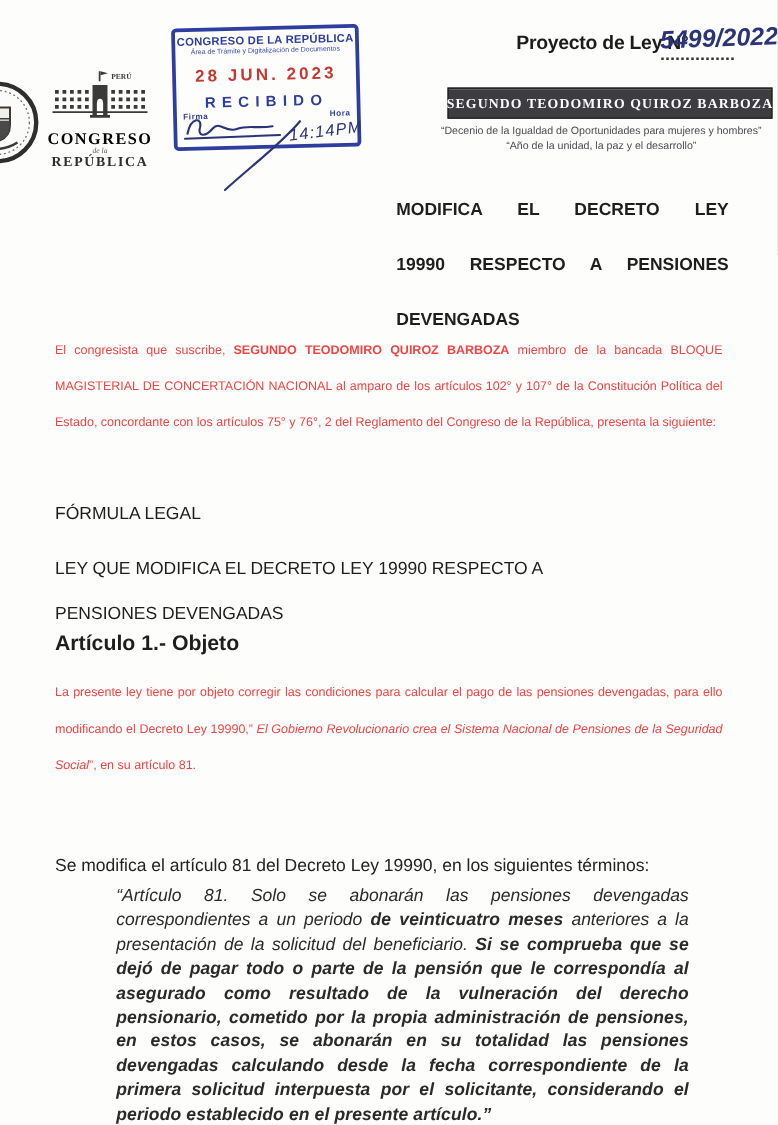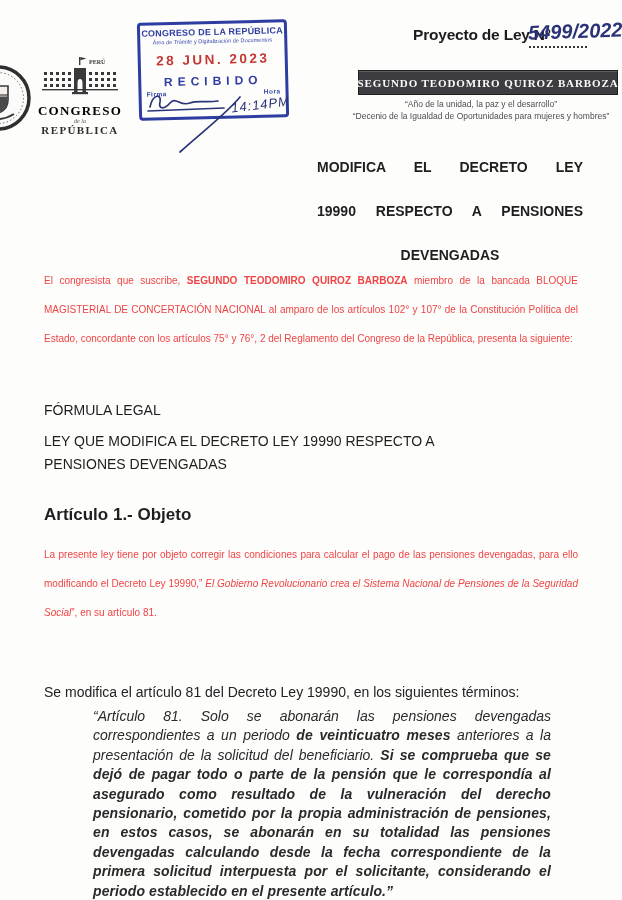--- a/index.html
+++ b/index.html
@@ -56,33 +56,33 @@
     font-family:"Liberation Serif",serif;font-weight:bold;font-size:11px;
     letter-spacing:.9px;color:#fbfbfb;white-space:nowrap;
   }
   .mottos{position:absolute;left:340px;top:99px;width:282px;text-align:center;color:#4d4c52;font-size:8.5px;line-height:11.5px;}
 
   
   .doc-title{
     position:absolute;left:317px;top:156px;width:266px;
     font-weight:bold;font-size:14px;line-height:22px;color:#1e1e1e;
   }
-  .tline{display:block;text-align:center;}
+  .tline{display:block;}
   .j{text-align:justify;}
   .j::after{content:"";display:inline-block;width:100%;height:0;}
 
   .para{position:absolute;left:44px;width:534px;font-size:10px;line-height:29px;text-align:justify;color:#ef4444;}
   .intro-para{top:266px;}
   .bold{font-weight:bold;}
   .ital{font-style:italic;}
 
   .center-head{position:absolute;left:44px;width:510px;text-align:left;font-weight:normal;font-size:14px;color:#1e1e1e;}
   .formula{top:402px;}
   .law-title{top:430px;line-height:23px;}
-  .cline{display:block;}
+  .cline{display:block;margin-top:13px;}
 
   .art-head{position:absolute;left:44px;font-weight:bold;font-size:17px;color:#1e1e1e;white-space:nowrap;}
   .art1-head{top:505px;}
   .art1-para{top:540px;}
   .art2-head{top:650px;}
   .art2-intro{position:absolute;left:44px;top:684px;font-size:14px;color:#222;white-space:nowrap;}
 
   .quote{
     position:absolute;left:93px;top:707px;width:458px;
     font-size:14px;line-height:19.4px;text-align:justify;
@@ -183,22 +183,22 @@
 
   <div class="law-number">Proyecto de Ley N°</div>
   <div class="law-number-dots"></div>
   <div class="handwritten law-number-value">5499/2022-</div>
 
   <div class="banner">
     <span>SEGUNDO TEODOMIRO QUIROZ BARBOZA</span>
   </div>
 
   <div class="mottos">
+    <div>“Decenio de la Igualdad de Oportunidades para mujeres y hombres”</div>
     <div>“Año de la unidad, la paz y el desarrollo”</div>
-    <div>“Decenio de la Igualdad de Oportunidades para mujeres y hombres”</div>
   </div>
 
   <div class="doc-title">
     <span class="tline j">MODIFICA EL DECRETO LEY</span>
     <span class="tline j">19990 RESPECTO A PENSIONES</span>
     <span class="tline">DEVENGADAS</span>
   </div>
 
   <div class="para intro-para">
     <span>El congresista que suscribe, </span><span class="bold">SEGUNDO TEODOMIRO QUIROZ BARBOZA</span><span> miembro de la bancada BLOQUE MAGISTERIAL DE CONCERTACIÓN NACIONAL al amparo de los artículos 102° y 107° de la Constitución Política del Estado, concordante con los artículos 75° y 76°, 2 del Reglamento del Congreso de la República, presenta la siguiente:</span>

